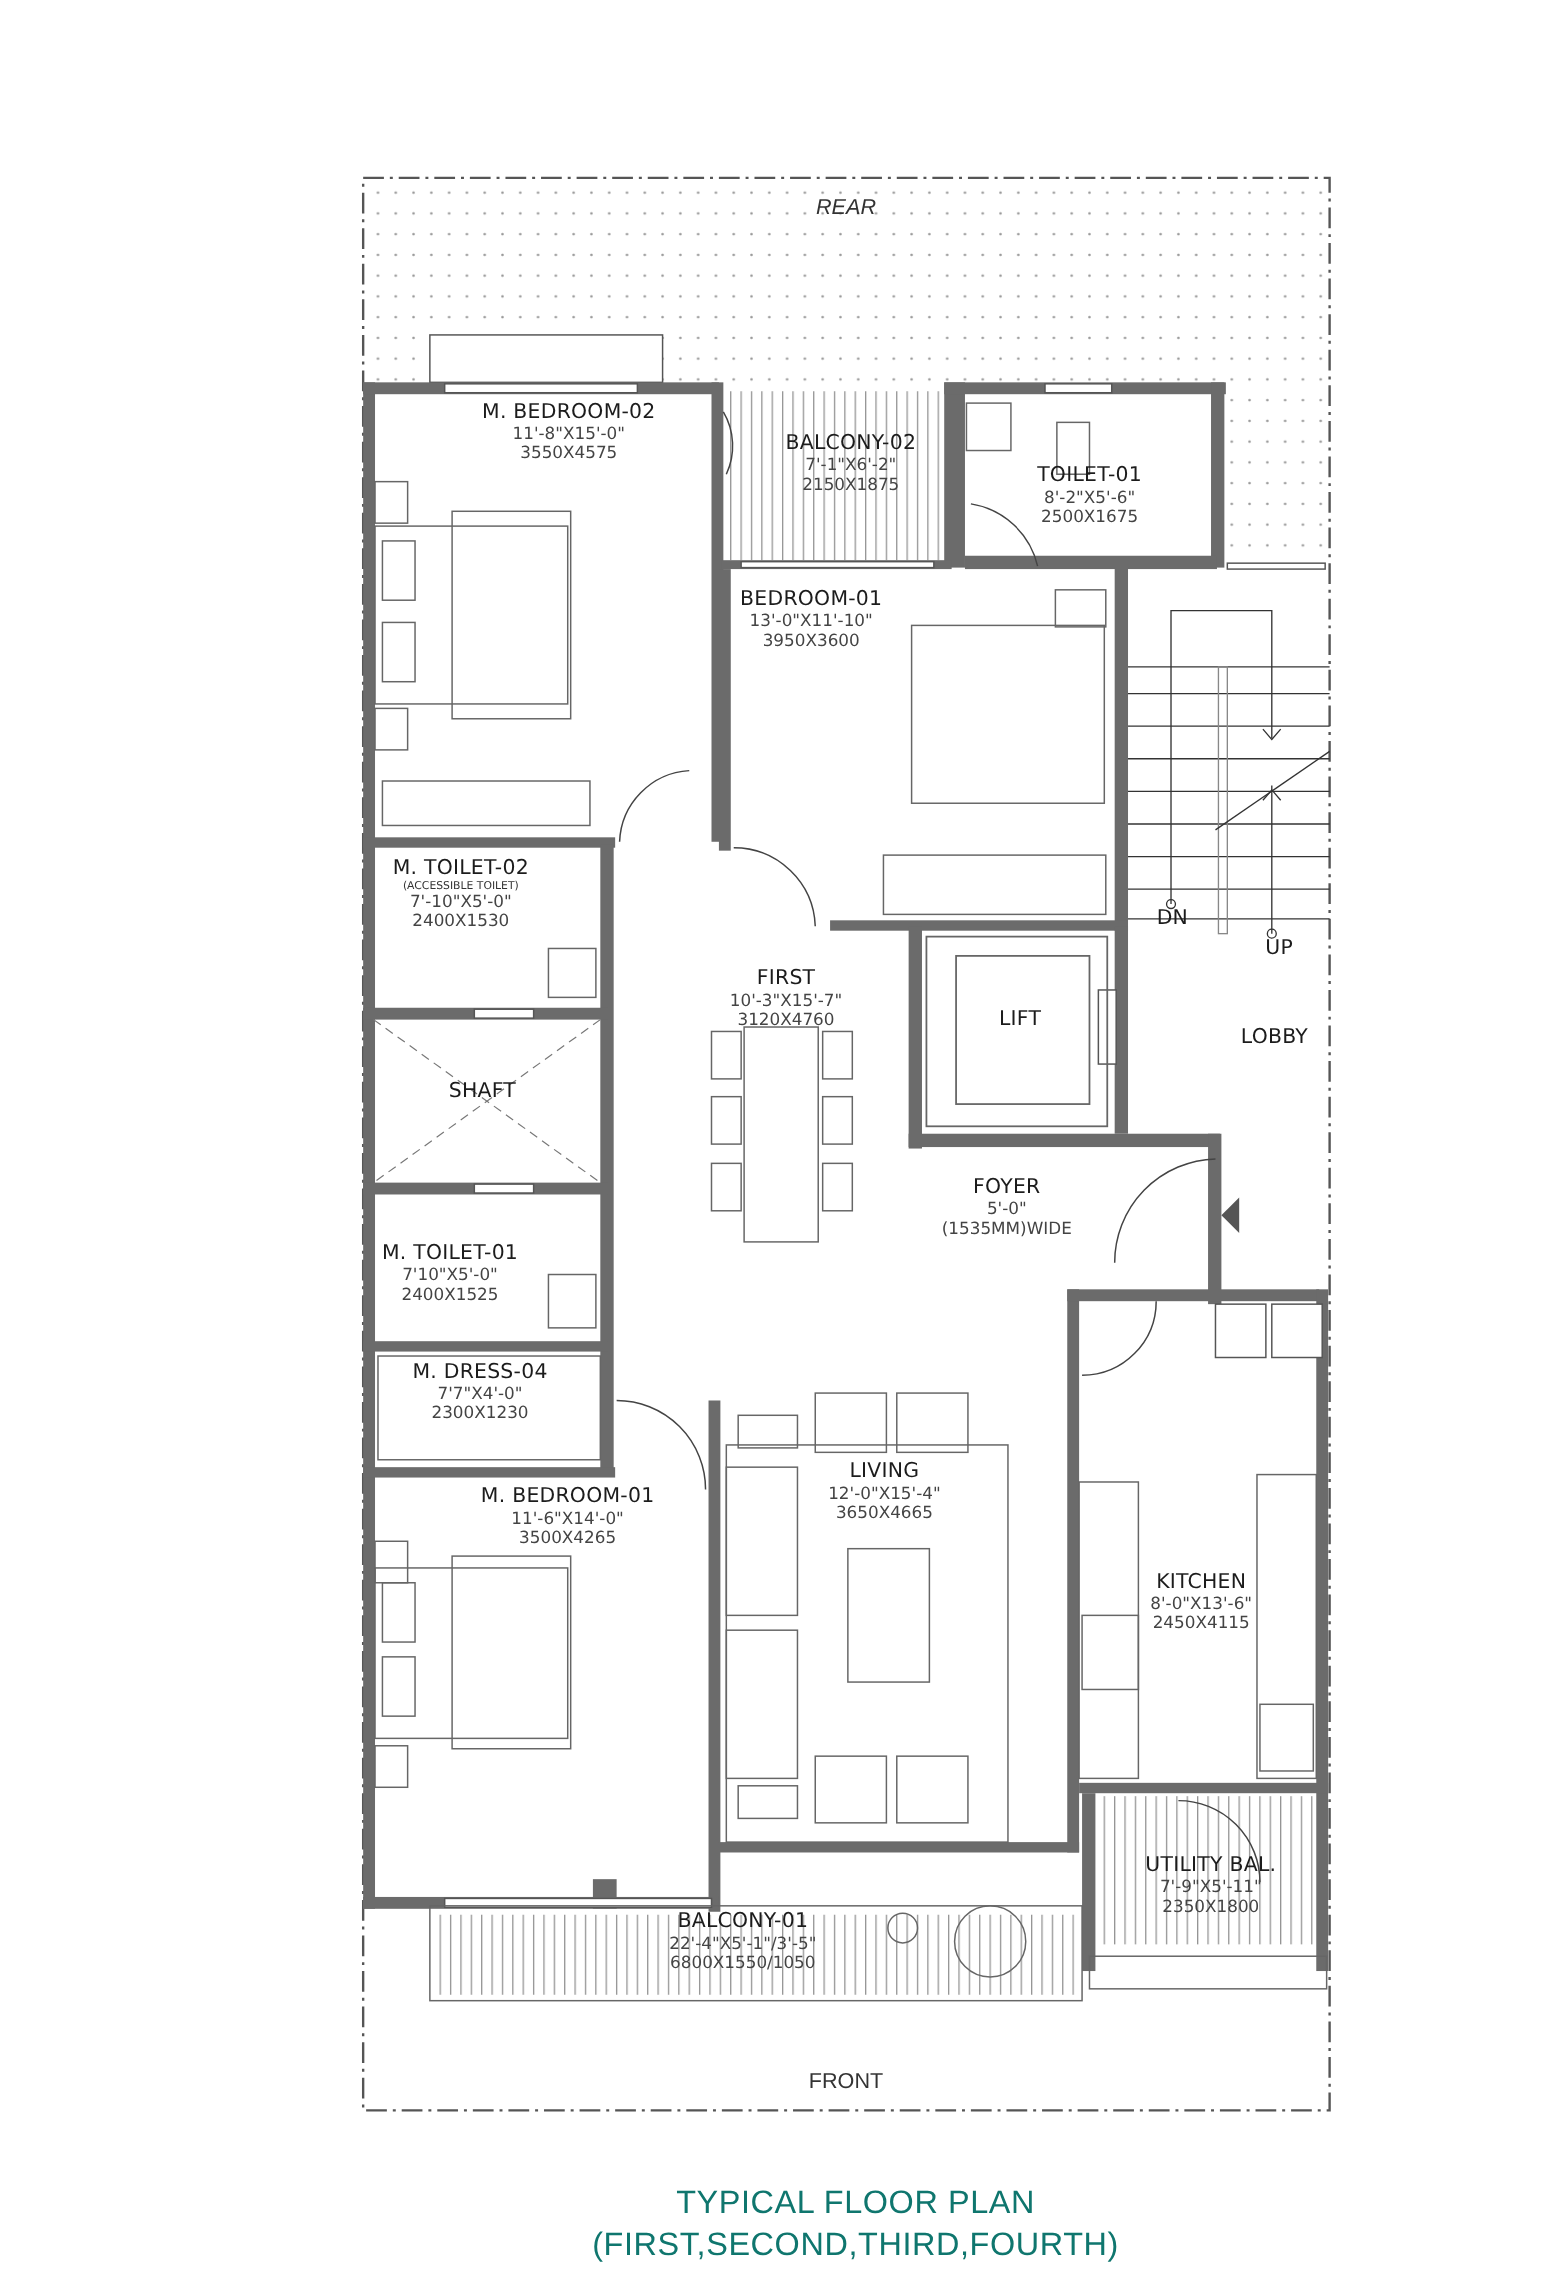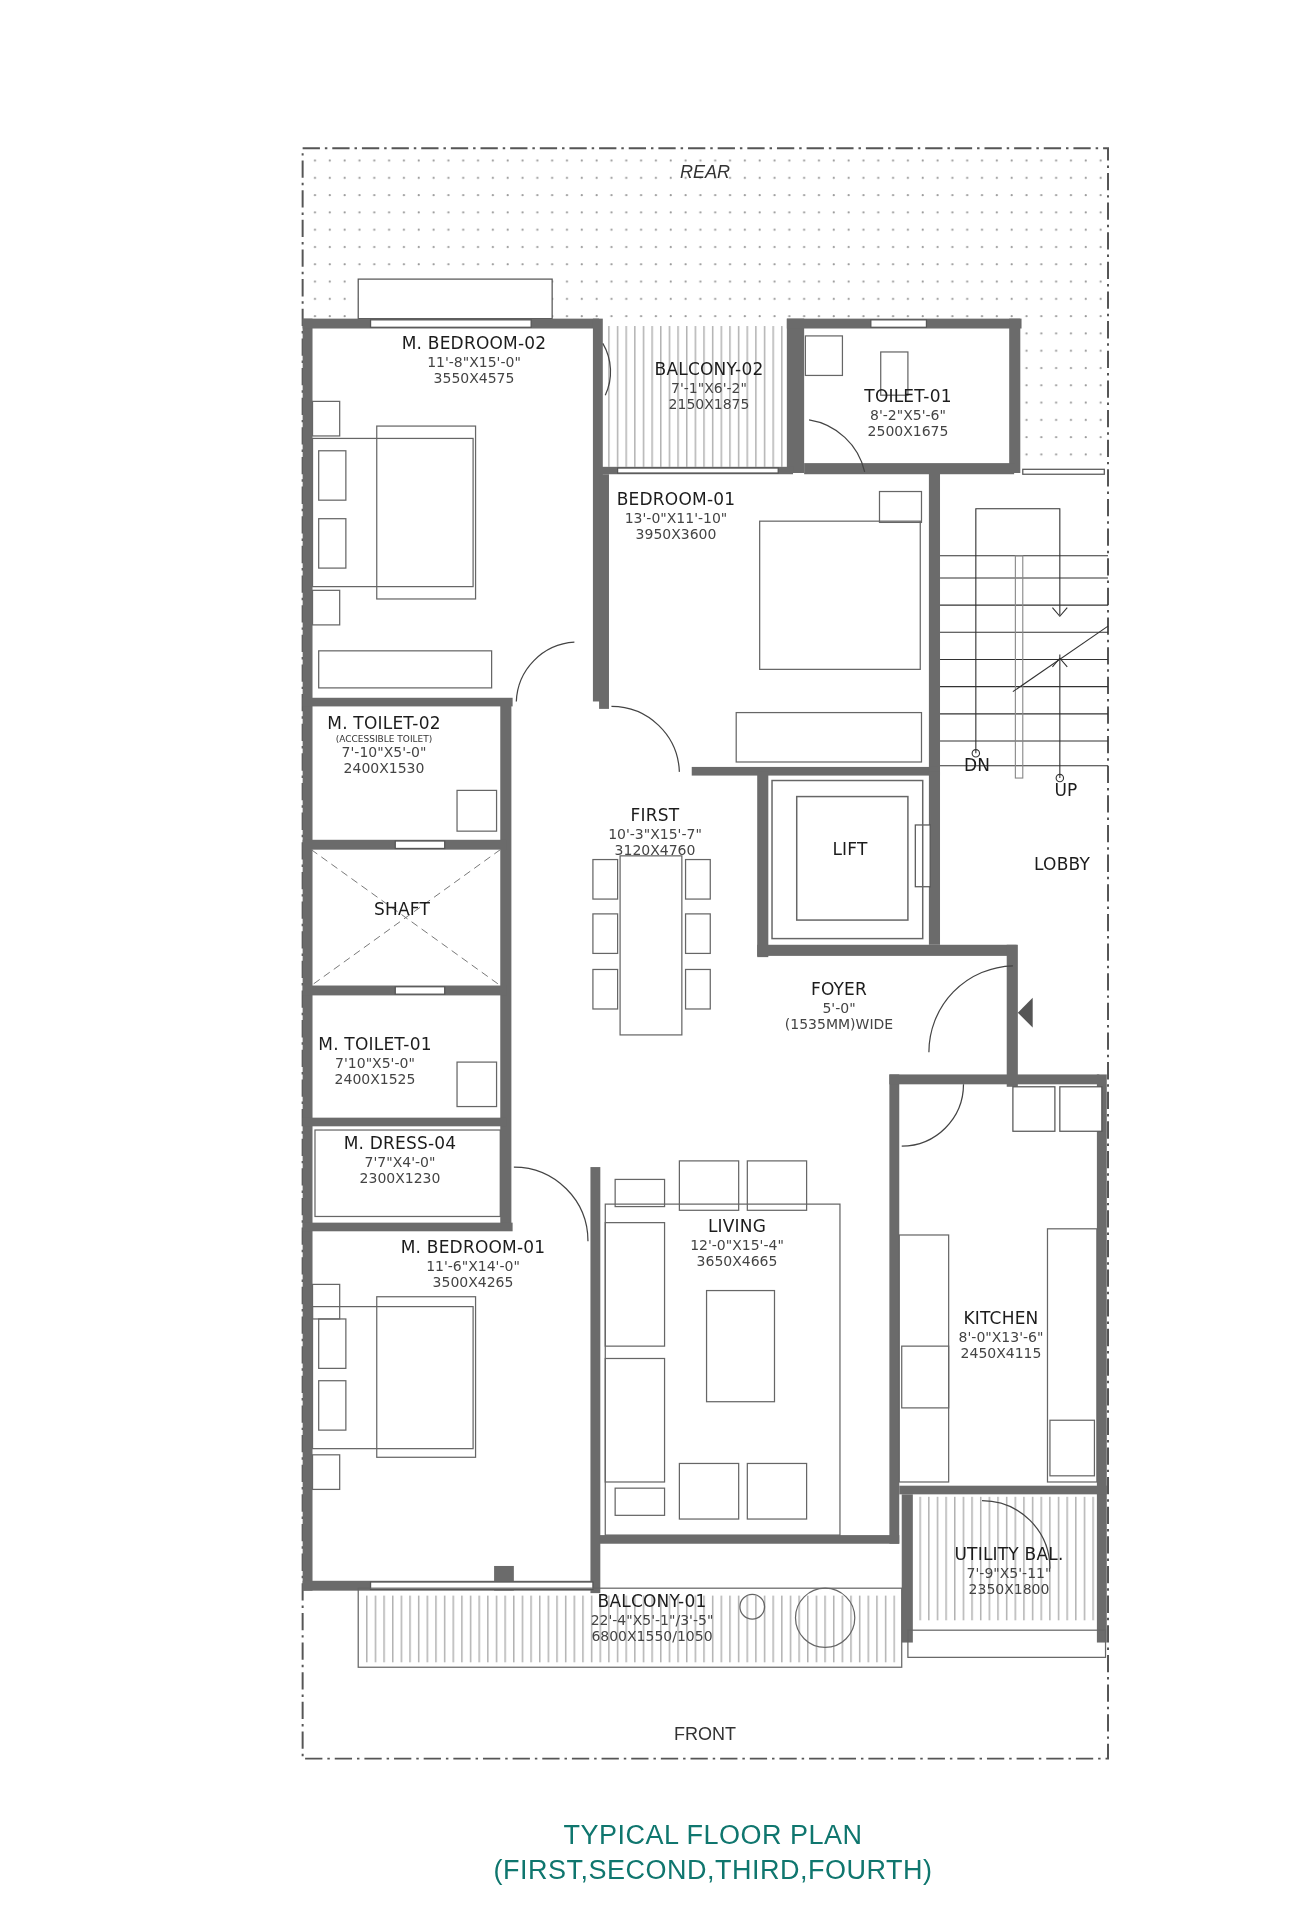--- a/index.html
+++ b/index.html
@@ -291,21 +291,21 @@
   <div class="dim">8'-0"X13'-6"</div>
   <div class="dim">2450X4115</div>
 </div>
 
 <div class="lbl" style="left:1009px; top:1545px;">
   <div class="rname">UTILITY BAL.</div>
   <div class="dim">7'-9"X5'-11"</div>
   <div class="dim">2350X1800</div>
 </div>
 
-<div class="lbl" style="left:652px; top:1592px;">
+<div class="lbl" style="left:619px; top:1592px;">
   <div class="rname">BALCONY-01</div>
   <div class="dim">22'-4"X5'-1"/3'-5"</div>
   <div class="dim">6800X1550/1050</div>
 </div>
 
 <div class="lbl side" style="left:705px; top:1724px;">FRONT</div>
 
 <div class="lbl title" style="left:713px; top:1820px;">TYPICAL FLOOR PLAN</div>
 <div class="lbl title" style="left:713px; top:1855px;">(FIRST,SECOND,THIRD,FOURTH)</div>
 

